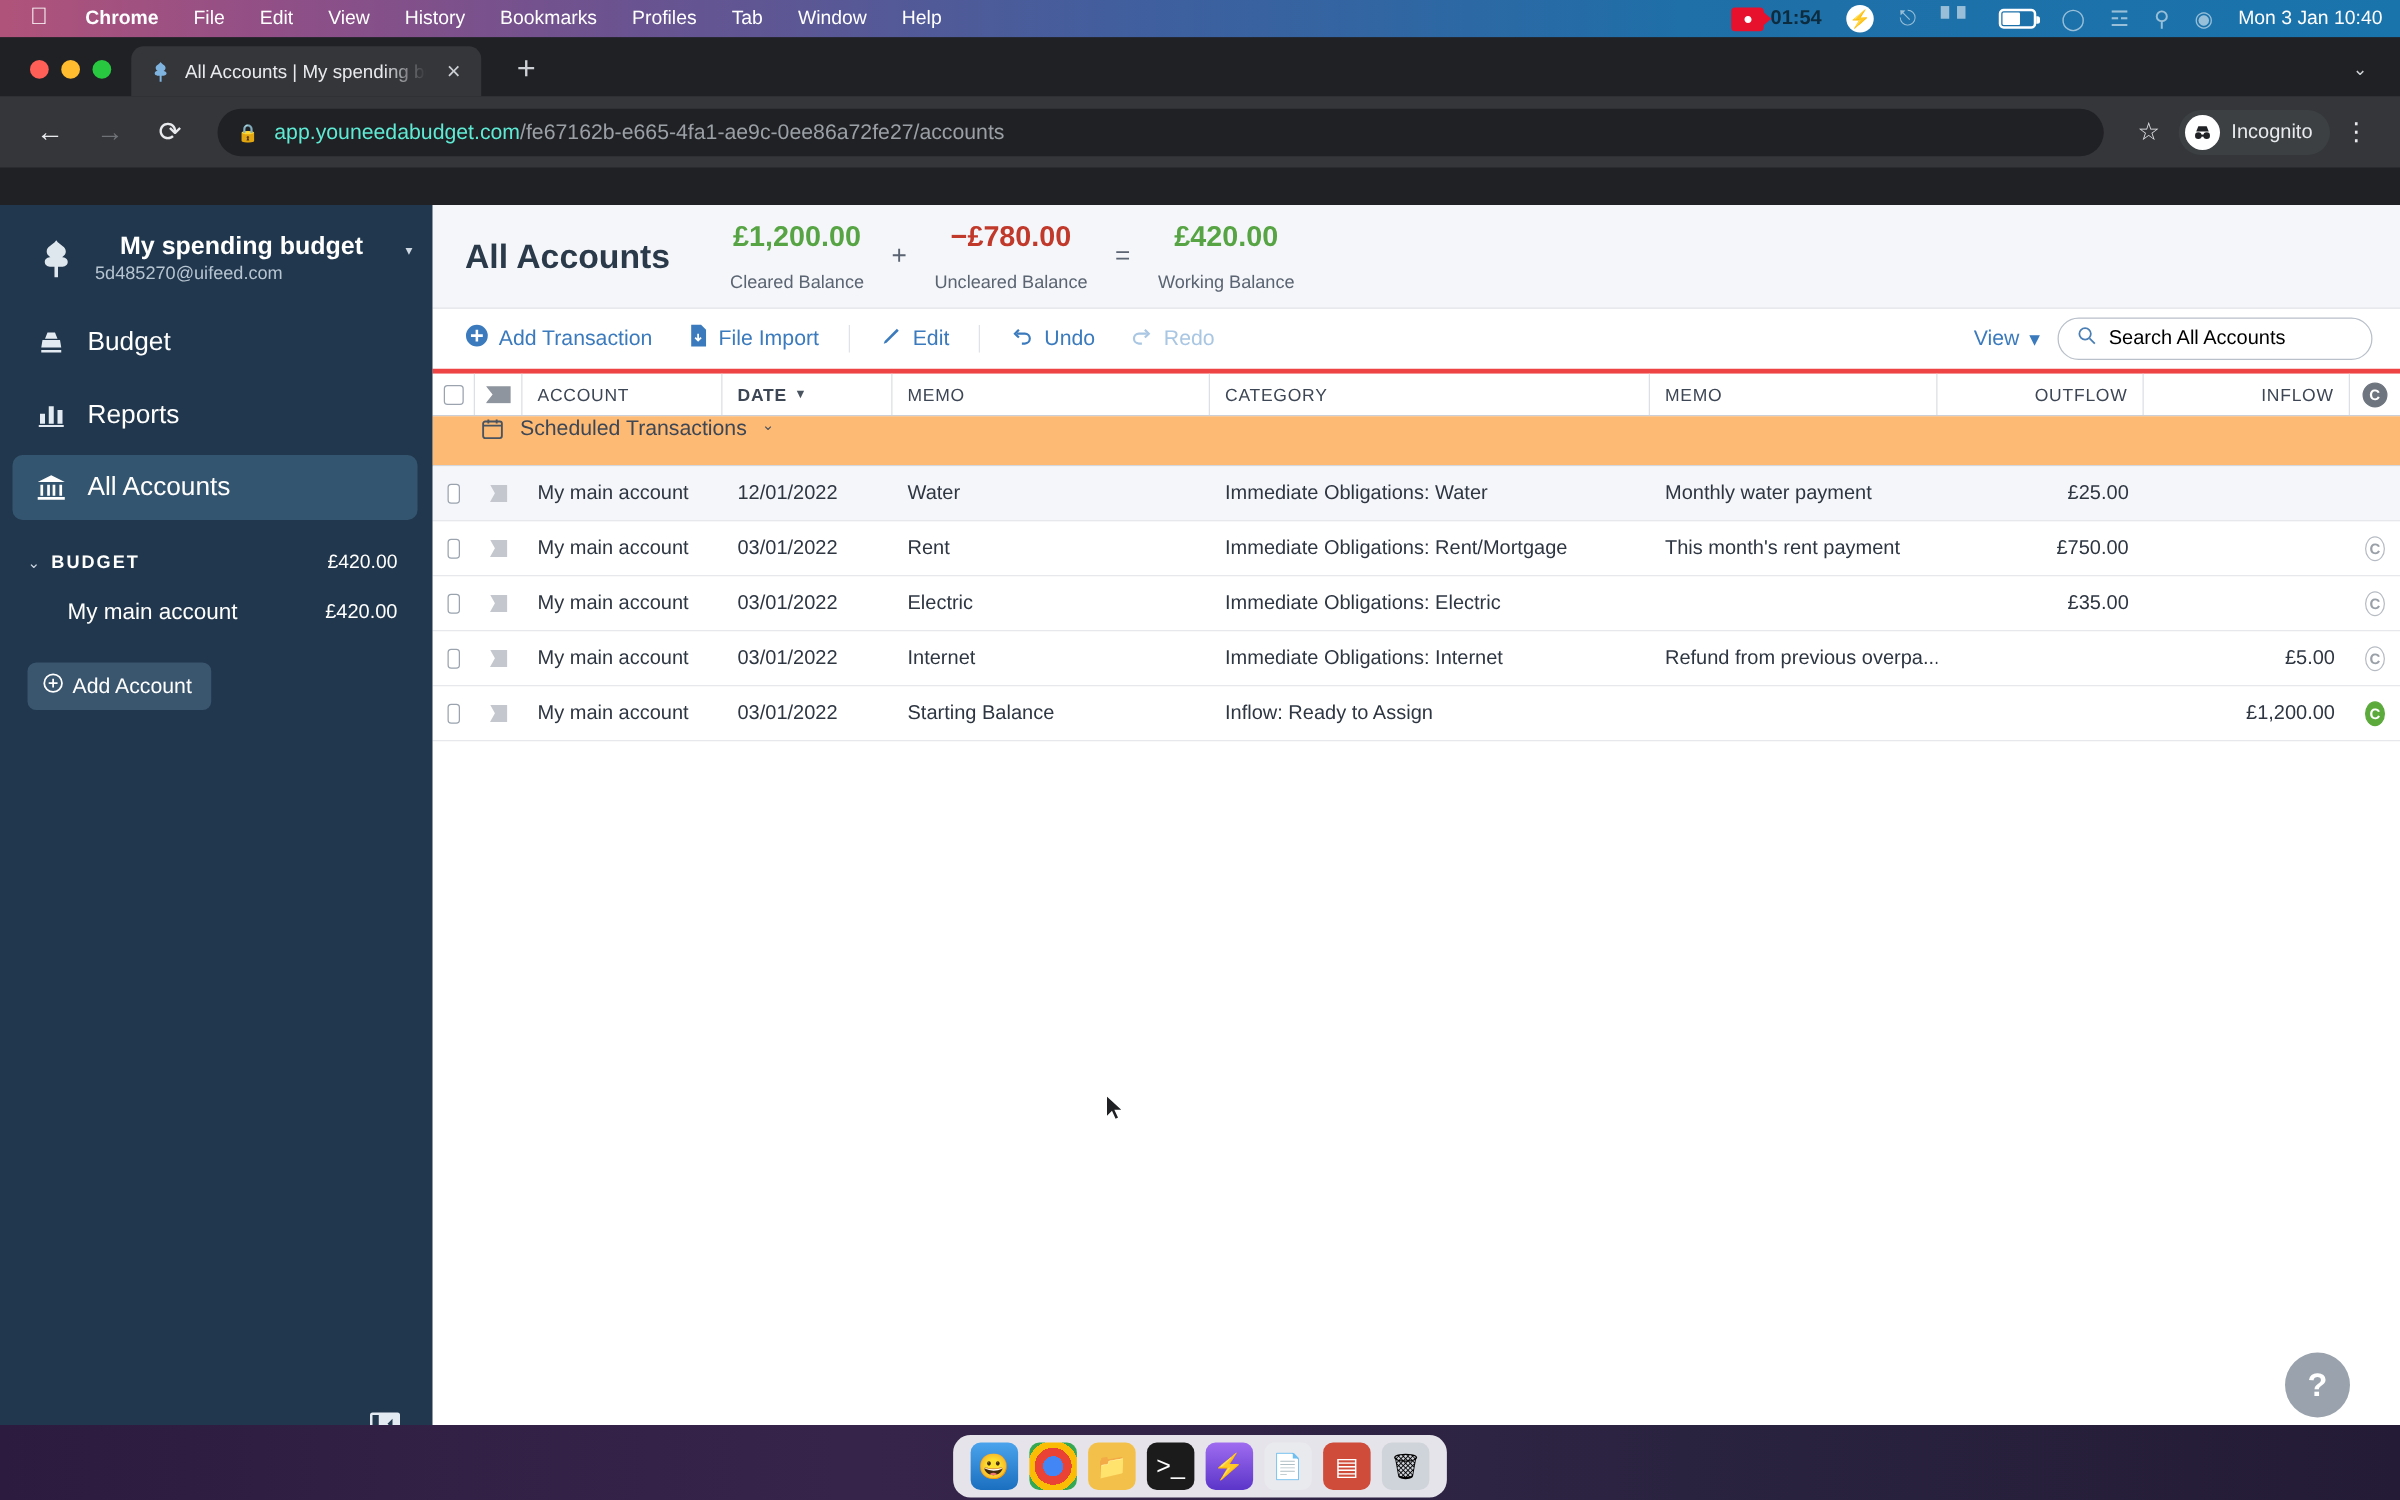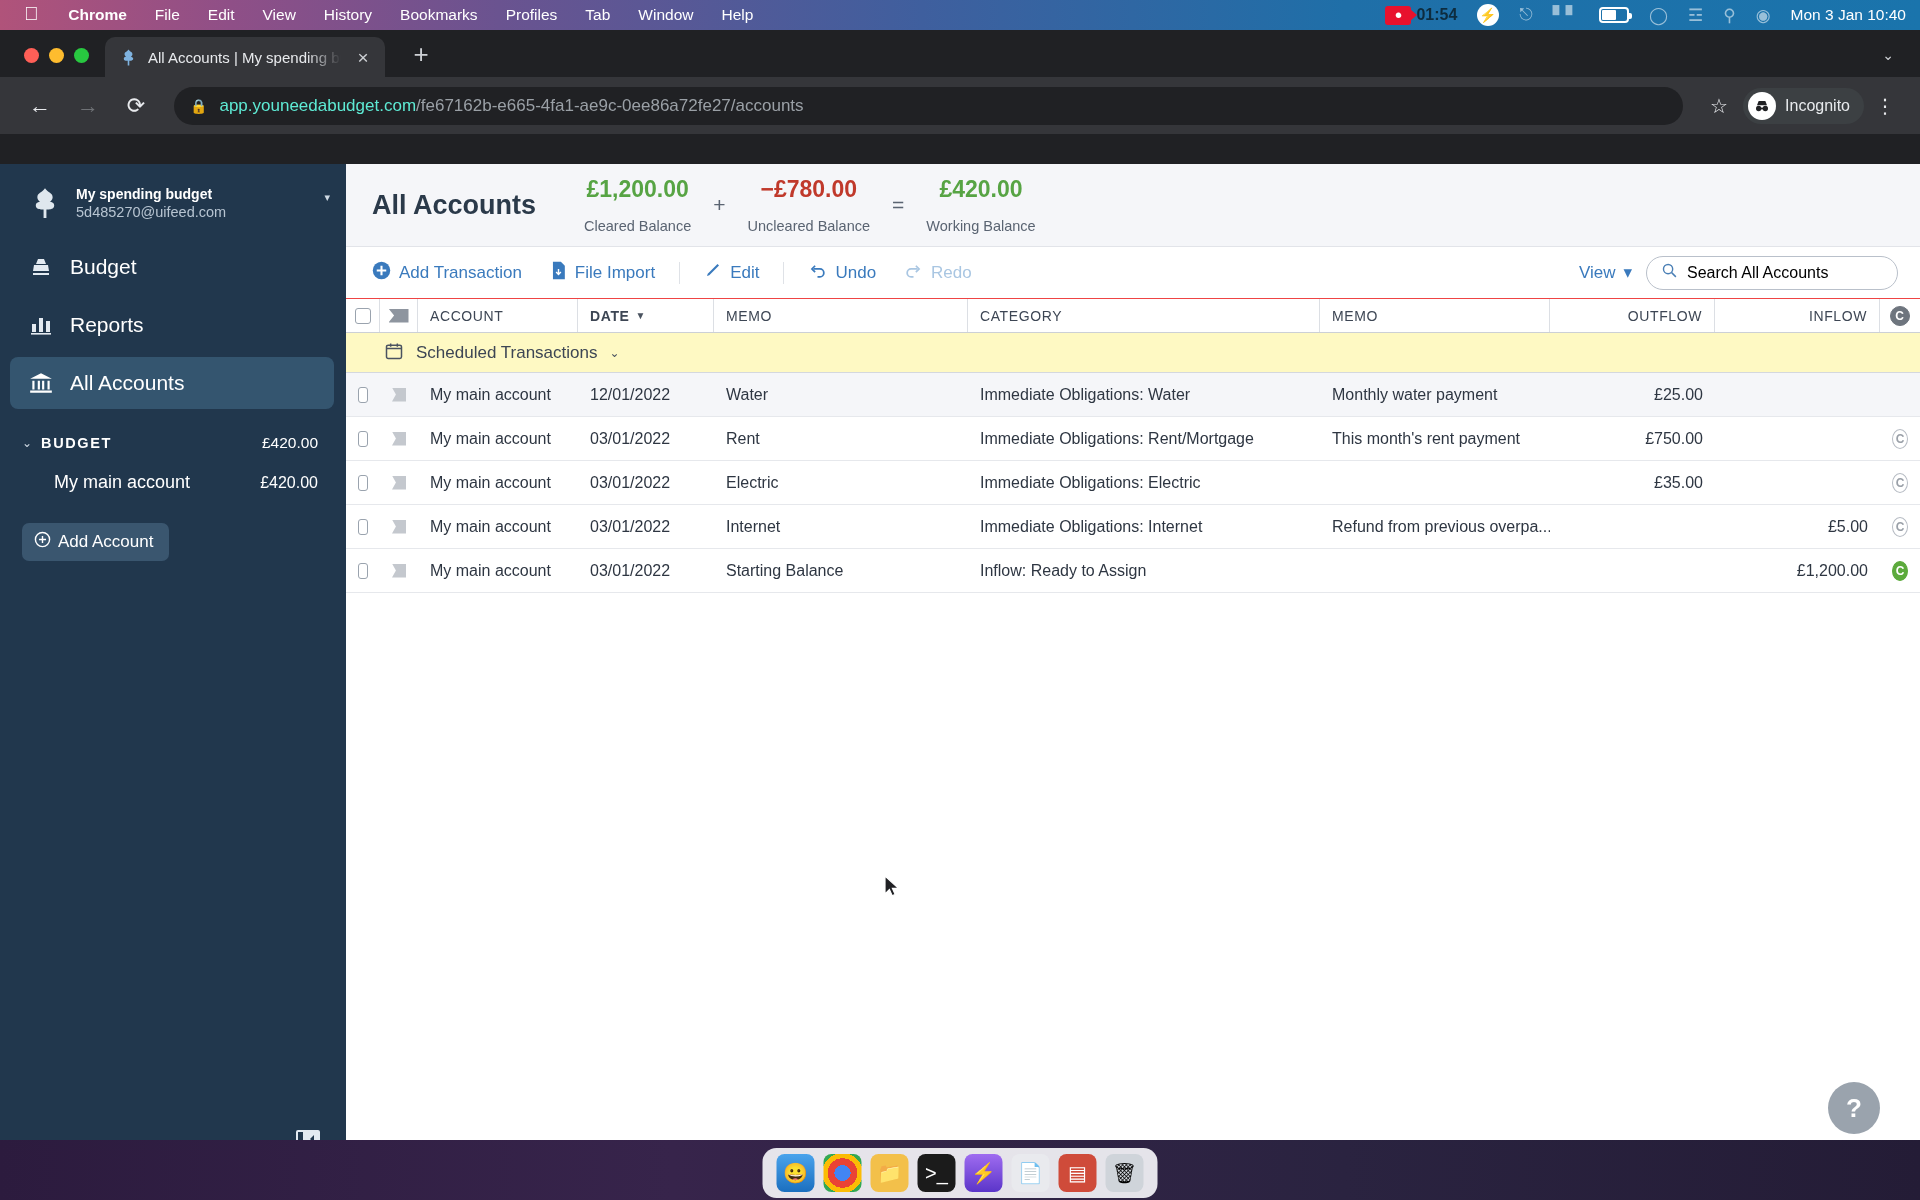--- a/index.html
+++ b/index.html
@@ -82,21 +82,21 @@
   .kebab { color: #e8eaed; font-size: 20px; width: 34px; text-align: center; letter-spacing: 0; }
 
   
   .app { position: absolute; top: 134px; left: 0; width: 1920px; height: 1006px; display: flex; background: #fff; }
 
   
   .sidebar { width: 346px; background: #21374d; color: #fff; display: flex; flex-direction: column; position: relative; flex: 0 0 346px; }
   .budget-head { display: flex; align-items: center; gap: 14px; padding: 22px 16px 18px 28px; }
   .tree-ic { width: 34px; height: 34px; flex: 0 0 34px; }
   .budget-names { flex: 1; min-width: 0; }
-  .budget-title { font-size: 14px; font-weight: bold; line-height: 1.15; }
+  .budget-title { font-size: 20px; font-weight: bold; line-height: 1.15; text-align: center; }
   .budget-email { font-size: 14.5px; color: #b7c4d1; margin-top: 2px; }
   .caret-down { font-size: 11px; color: #cfd9e3; padding-bottom: 12px; }
   .nav-item { display: flex; align-items: center; gap: 16px; padding: 13px 0 13px 28px; margin: 3px 12px 3px 0; border-radius: 0 8px 8px 0; font-size: 21px; }
   .nav-item.active { background: #34556f; margin-left: 10px; border-radius: 8px; padding-left: 18px; }
   .nav-ic { width: 26px; height: 26px; flex: 0 0 26px; display: flex; align-items: center; justify-content: center; }
   .section-row { display: flex; align-items: center; padding: 22px 28px 12px 22px; }
   .sec-caret { font-size: 12px; color: #cfd9e3; margin-right: 9px; }
   .sec-label { font-size: 14.5px; letter-spacing: 1.6px; font-weight: bold; }
   .sec-amt { margin-left: auto; font-size: 15.5px; }
   .acct-row { display: flex; align-items: center; padding: 8px 28px 8px 54px; font-size: 18px; }
@@ -112,21 +112,21 @@
   .acct-header { height: 83px; background: #f5f6f9; border-bottom: 1px solid #e2e4e9; display: flex; align-items: center; padding: 0 26px 0 26px; }
   .acct-title { font-size: 27px; font-weight: bold; color: #2b3a4a; margin-right: 48px; }
   .bal-group { display: flex; align-items: center; gap: 18px; }
   .bal { text-align: center; }
   .bal-amt { font-size: 23px; font-weight: bold; line-height: 1.15; }
   .bal-amt.pos { color: #57a444; }
   .bal-amt.neg { color: #c0392b; }
   .bal-lbl { font-size: 14.5px; color: #5a6472; margin-top: 16px; }
   .bal-op { font-size: 21px; color: #5a6472; padding: 0 4px; }
 
-  .toolbar { height: 52px; display: flex; align-items: center; padding: 0 22px 0 26px; border-bottom: 1px solid #ef4444; text-align: right; }
+  .toolbar { height: 52px; display: flex; align-items: center; padding: 0 22px 0 26px; border-bottom: 4px solid #ef4444; text-align: right; }
   .tb-btn { display: flex; align-items: center; gap: 8px; color: #3a7abd; font-size: 17px; padding: 0 14px; white-space: nowrap; }
   .tb-btn:first-child { padding-left: 0; }
   .tb-btn.dis { color: #a9c6e2; }
   .tb-sep { width: 1px; height: 22px; background: #dfe2e7; margin: 0 10px; }
   .tb-right { margin-left: auto; display: flex; align-items: center; gap: 14px; }
   .view-btn { display: flex; align-items: center; gap: 8px; color: #3a7abd; font-size: 17px; }
   .search-box {
     width: 252px; height: 34px; border: 1px solid #b9c0ca; border-radius: 18px;
     display: flex; align-items: center; gap: 9px; padding: 0 14px; color: #000000; font-size: 16px;
   }
@@ -147,22 +147,22 @@
   .c-cat   { width: 352px; flex: 0 0 352px; }
   .c-memo  { width: 250px; flex: 1 1 250px; min-width: 0; }
   .c-out   { width: 165px; flex: 0 0 165px; }
   .c-in    { width: 165px; flex: 0 0 165px; }
   .c-clr   { width: 40px; flex: 0 0 40px; justify-content: center; padding: 0; border-right: none; }
   .chk { width: 16px; height: 16px; border: 1px solid #9aa3ae; border-radius: 3px; background: #fff; }
   .flag-ic { width: 20px; height: 14px; background: #8e959f; clip-path: polygon(0 0, 100% 0, 100% 100%, 0 100%, 28% 50%); }
   .sort-caret { margin-left: 6px; color: #4a5360; font-size: 10px; }
 
   .sched-row {
-    height: 40px; background: #fef9c3; border-bottom: 1px solid #d4d8de;
-    display: flex; align-items: center; padding-left: 38px; gap: 12px;
+    height: 40px; background: #fdba74; border-bottom: 1px solid #d4d8de;
+    display: flex; align-items: flex-start; padding-left: 38px; gap: 12px;
   }
   .sched-label { font-size: 17px; color: #3d4654; }
   .sched-caret { font-size: 12px; color: #4a5360; }
 
   .trow { display: flex; height: 44px; align-items: stretch; border-bottom: 1px solid #e6e8ec; }
   .trow.alt { background: #f5f6f9; }
   .td { display: flex; align-items: center; font-size: 16px; color: #2e3642; padding: 0 12px; white-space: nowrap; overflow: hidden; }
   .td.num { justify-content: flex-end; }
   .td.ell { text-overflow: ellipsis; }
   .clr-pill {

